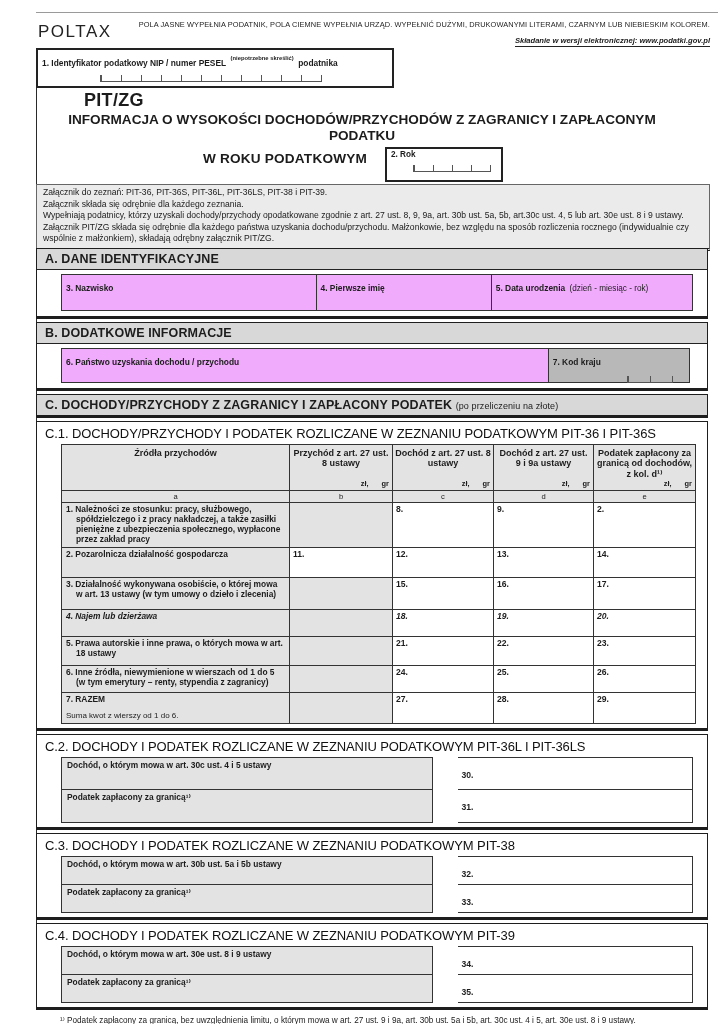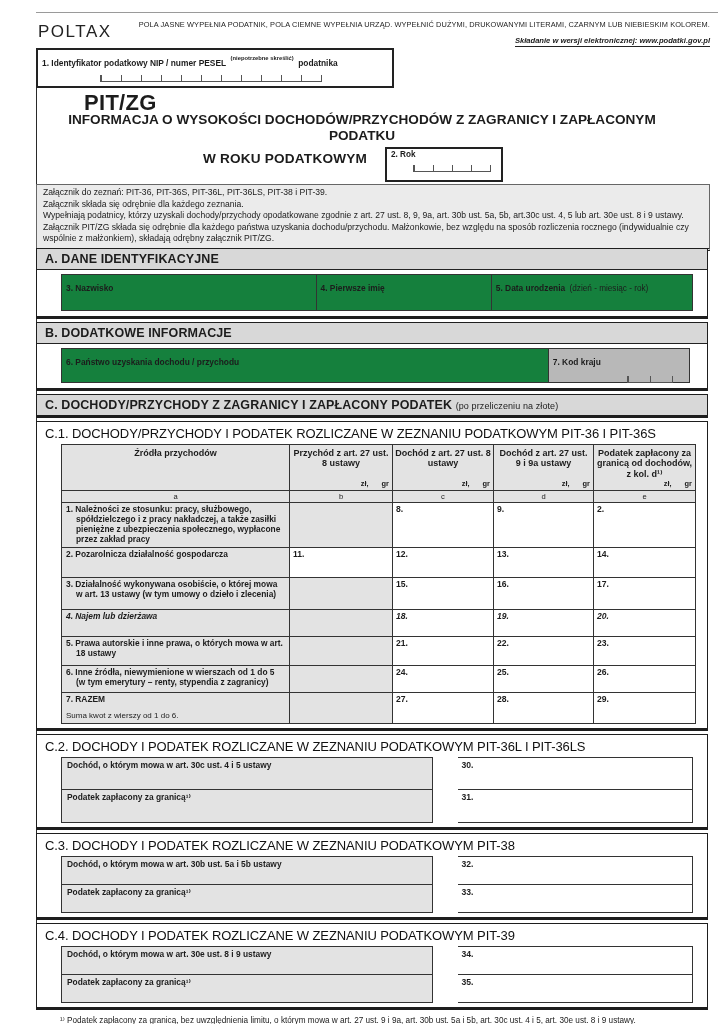--- a/index.html
+++ b/index.html
@@ -25,38 +25,38 @@
   .f1small{font-size:5.8px;font-weight:bold;vertical-align:super;}
   
   .ruler{height:6px;border-left:1px solid #555;border-right:1px solid #555;border-bottom:1.2px solid #555;
          background:repeating-linear-gradient(to right,#555 0 1px,transparent 1px 20px);}
   .ruler-nip{width:220px;margin:5px 0 0 58px;}
   .ruler-rok{width:76px;margin:6px 6px 0 auto;
          background:repeating-linear-gradient(to right,#555 0 1px,transparent 1px 19px);}
   .ruler-kraj{width:44px;margin:7px 12px 0 auto;
          background:repeating-linear-gradient(to right,#555 0 1px,transparent 1px 22px);}
   
-  .form-code{left:84px;top:90px;font-size:22px;font-weight:bold;letter-spacing:0.3px;}
+  .form-code{left:84px;top:90px;font-size:18px;font-weight:bold;letter-spacing:0.3px;}
   .main-title{left:52px;top:112px;width:620px;text-align:center;font-size:13.6px;font-weight:bold;line-height:1.2;}
   .year-text{left:203px;top:151px;font-size:13.6px;font-weight:bold;letter-spacing:0.2px;}
   .rok-box{left:385px;top:147px;width:106px;height:29px;border:2px solid #222;background:#fff;padding:1px 4px;}
   .rok-label{font-size:8.2px;font-weight:bold;}
   
   .instructions{left:36px;top:184px;width:660px;background:#ebebeb;border:1px solid #666;
     border-bottom:3px double #222;padding:2px 6px 3px 6px;font-size:8.6px;line-height:1.34;color:#1a1a1a;}
   
   .sections{left:36px;top:248px;width:672px;}
   .secbox{border:1.5px solid #1e1e1e;border-bottom-width:3px;background:#fff;margin-bottom:3px;}
   .secbar{background:#d8d8d8;font-size:12.5px;font-weight:bold;padding:3px 6px 3px 8px;
           border-bottom:1.2px solid #222;letter-spacing:0.1px;}
   .secbar .small{font-weight:normal;font-size:9px;}
   .barbox{border:1.5px solid #1e1e1e;border-bottom-width:3px;margin-bottom:3px;}
   .barbox .secbar{border-bottom:none;}
   .secrow{display:flex;margin:0 14px 5px 24px;}
-  .fcell{border:1.2px solid #333;background:#15803d;padding:2px 4px;margin-left:-1.2px;}
+  .fcell{border:1.2px solid #333;background:#f0abfc;padding:2px 4px;margin-left:-1.2px;}
   .fcell:first-child{margin-left:0;}
   .flabel{font-size:8.4px;font-weight:bold;}
   .fhint{font-size:8.2px;font-weight:normal;}
   .cell-dark{background:#b8b8b8;}
   
   .cheading{font-size:13px;font-weight:normal;letter-spacing:-0.1px;padding:4px 6px 3px 8px;color:#111;}
   
   table{border-collapse:collapse;table-layout:fixed;}
   .c1table{width:634px;margin:0 0 4px 24px;}
   .c1table th,.c1table td{border:1.2px solid #333;vertical-align:top;}
@@ -73,21 +73,21 @@
   .hr1{height:42px;} .hr2{height:30px;} .hr3{height:32px;} .hr4{height:27px;font-style:italic;}
   .hr5{height:29px;} .hr6{height:27px;} .hr7{height:31px;}
   .hhead{height:46px;}
   
   .crow{display:flex;margin:0 14px 0 24px;gap:25px;}
   .crow + .crow{margin-top:-1.2px;}
   .crows{padding-bottom:4px;}
   .clabel{width:389px;background:#e3e3e3;border:1.2px solid #333;font-size:8.4px;font-weight:bold;
           padding:2px 5px;box-sizing:border-box;}
   .cval{width:245px;background:#fff;border:1.2px solid #333;border-left:none;font-size:8.6px;
-        font-weight:bold;padding:2px 3px;box-sizing:border-box;}
+        font-weight:bold;padding:12px 3px;box-sizing:border-box;}
   .h34{height:34px;} .h29{height:29px;}
   
   .footnote{margin:6px 10px 0 24px;font-size:8.2px;line-height:1.25;color:#1a1a1a;}
 </style>
 </head>
 <body>
 
 <div>
 
   <div class="abs top-rule"></div>

